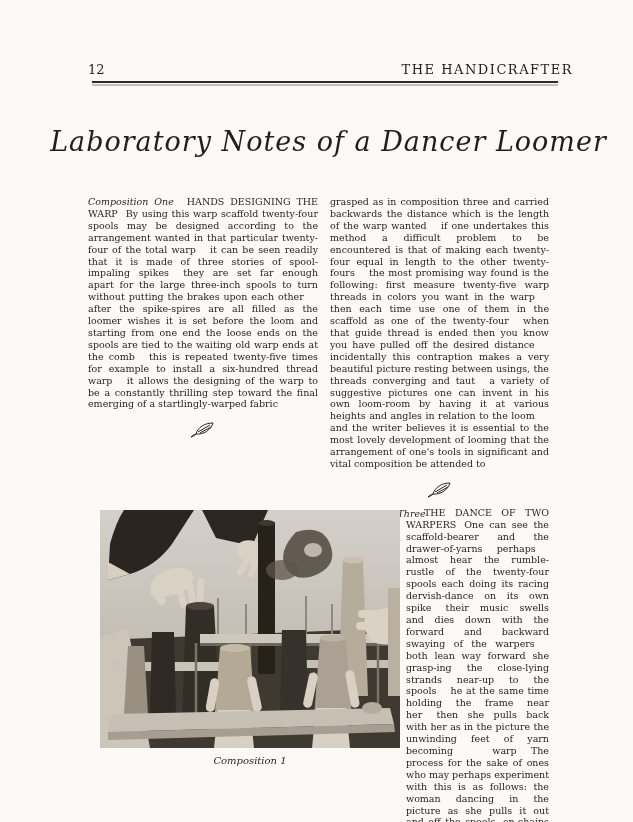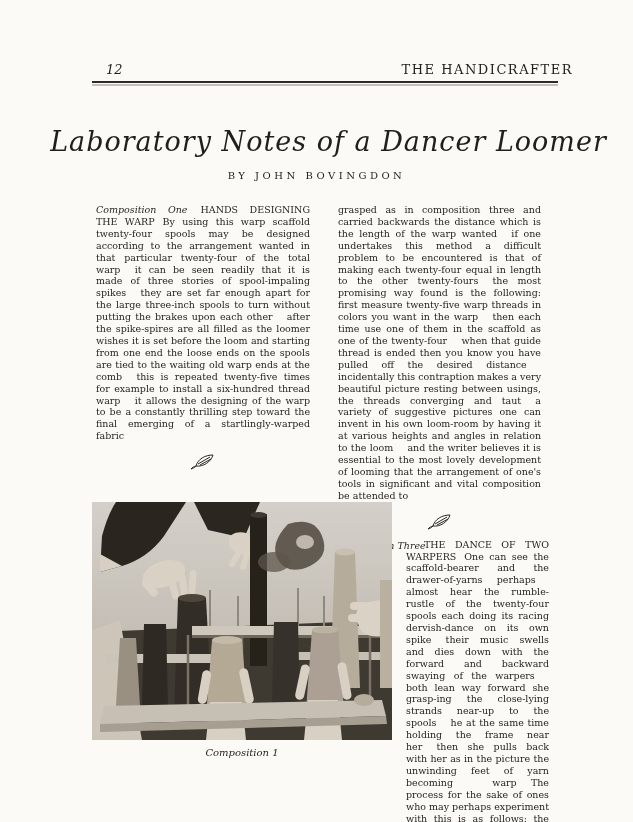--- a/index.html
+++ b/index.html
@@ -6,37 +6,37 @@
   .page{
     position:relative;
     width:633px;height:822px;
     background:#fbfaf6;
     font-family:"DejaVu Serif", serif;
     color:#211f1c;
     overflow:hidden;
     margin:0 auto;
   }
   
-  .page-number{position:absolute;left:106px;top:62px;font-size:13px;font-style:italic;}
+  .page-number{position:absolute;left:88px;top:62px;font-size:13px;}
   .journal-title{position:absolute;right:60px;top:62px;font-size:13px;letter-spacing:1.5px;}
   .header-rule{position:absolute;left:92px;top:81px;width:466px;height:2px;background:#2e2b27;box-shadow:0 3px 0 rgba(90,85,78,.35);}
   
   .article-title{
     position:absolute;left:12px;top:126px;width:633px;
     text-align:center;font-style:italic;font-size:27px;letter-spacing:1px;
   }
   .byline{
     position:absolute;left:0;top:170px;width:633px;
     text-align:center;font-size:10px;letter-spacing:3.5px;
   }
   
   .col{position:absolute;top:196px;font-size:9.5px;line-height:11.9px;}
   .col-left{left:88px;width:230px;}
   .col-right{left:330px;width:219px;}
-  .body-text{margin:8px;text-align:justify;}
+  .body-text{margin:0;text-align:justify;}
   .comp-label{font-style:italic;}
   .wgap{display:inline-block;width:13px;}
   .sgap{display:inline-block;width:8px;}
   .ornament{display:flex;justify-content:center;margin:11px 0 9px 0;}
   .ornament svg{display:block;}
   
   .comp-three{position:relative;margin-top:0;}
   .comp-three-label{position:absolute;left:4px;top:1px;font-style:italic;font-size:9.5px;}
   .comp-three-text{margin:0 0 0 76px;text-align:justify;text-indent:18px;}
   
@@ -47,21 +47,20 @@
 </head>
 <body>
 
 <div class="page">
 
   <div class="page-number">12</div>
   <div class="journal-title">THE HANDICRAFTER</div>
   <div class="header-rule"></div>
 
   <div class="article-title">Laboratory Notes of a Dancer Loomer</div>
-  <div class="byline">BY JOHN BOVINGDON</div>
 
   <div class="col col-left">
     <p class="body-text"><span class="comp-label">Composition One</span><span class="wgap"></span><span>HANDS DESIGNING THE WARP</span><span class="sgap"></span><span>By using this warp scaffold twenty-four spools may be designed according to the arrangement wanted in that particular twenty-four of the total warp  it can be seen readily that it is made of three stories of spool-impaling spikes  they are set far enough apart for the large three-inch spools to turn without putting the brakes upon each other  after the spike-spires are all filled as the loomer wishes it is set before the loom and starting from one end the loose ends on the spools are tied to the waiting old warp ends at the comb  this is repeated twenty-five times for example to install a six-hundred thread warp  it allows the designing of the warp to be a constantly thrilling step toward the final emerging of a startlingly-warped fabric</span></p>
 
     <div class="ornament">
       <svg width="26" height="17" viewBox="0 0 26 17">
         <g fill="none" stroke="#2a2723" stroke-width="1">
           <path d="M6,13 C8,6 15,2 23,2 C21,9 13,14 6,13 Z"></path>
           <path d="M6,13 C4,13.5 2.2,14.5 1,16 C2.8,15.6 4.6,14.6 6,13"></path>
           <path d="M8,11 L20,4"></path>
@@ -85,21 +84,21 @@
         </g>
       </svg>
     </div>
 
     <div class="comp-three">
       <span class="comp-three-label">Composition Three</span>
       <p class="comp-three-text"><span>THE DANCE OF TWO WARPERS</span><span class="sgap"></span><span>One can see the scaffold-bearer and the drawer-of-yarns  perhaps almost hear the rumble-rustle of the twenty-four spools each doing its racing dervish-dance on its own spike  their music swells and dies down with the forward and backward swaying of the warpers  both lean way forward she grasp-ing the close-lying strands near-up to the spools  he at the same time holding the frame near her  then she pulls back with her as in the picture the unwinding feet of yarn becoming warp  The process for the sake of ones who may perhaps experiment with this is as follows: the woman dancing in the picture as she pulls it out and off the spools, en-chains it beside her until the entire say sixty yards is drawn off  the twenty-four ends are then cut and she then starts with</span></p>
     </div>
   </div>
 
-  <figure class="photo-figure" style="margin:0">
+  <figure class="photo-figure" style="margin:8px">
     <svg width="300" height="238" viewBox="0 0 300 238" role="img">
       <defs>
         <linearGradient id="pg" x1="0" y1="0" x2="0" y2="1">
           <stop offset="0" stop-color="#d4d0c9"></stop>
           <stop offset="0.55" stop-color="#c4beb5"></stop>
           <stop offset="1" stop-color="#b1aaa1"></stop>
         </linearGradient>
       </defs>
       <rect width="300" height="238" fill="url(#pg)"></rect>
 

